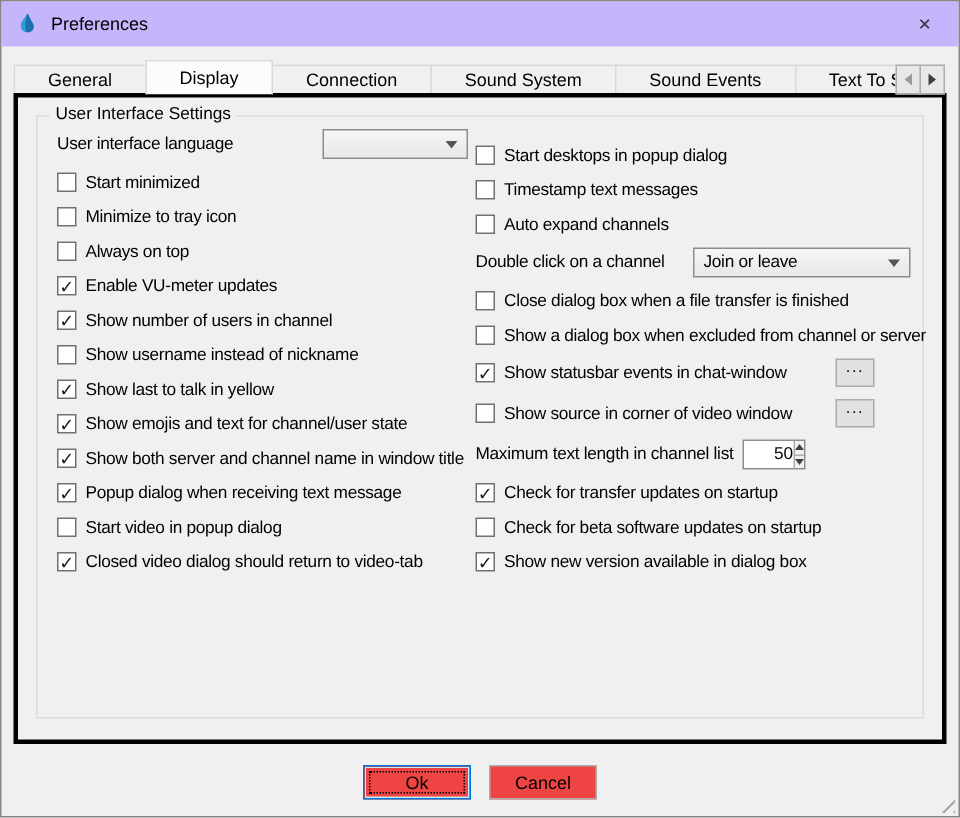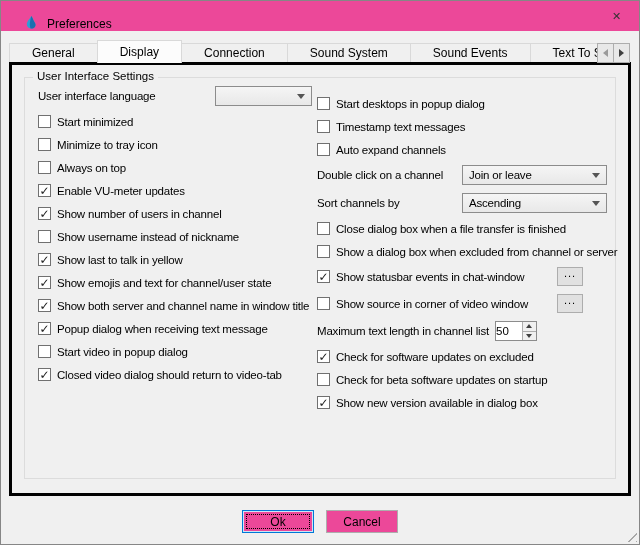--- a/index.html
+++ b/index.html
@@ -5,22 +5,22 @@
   * { margin:0; padding:0; box-sizing:border-box; }
   html,body { width:640px; height:545px; }
   body {
     font-family:"Liberation Sans", sans-serif;
     font-size:12px; color:#000;
     background:#f0f0f0;
     border:1px solid #868686;
     position:relative; overflow:hidden;
   }
   
-  .titlebar { position:absolute; top:0; left:0; right:0; height:30px; background:#ec4899;
-    display:flex; align-items:flex-end; padding-left:22px; gap:8px; }
+  .titlebar { position:absolute; top:0; left:0; right:0; height:30px; background:#c4b5fd;
+    display:flex; align-items:center; padding-left:9px; gap:8px; }
   .app-icon { width:16px; height:16px; flex:0 0 16px; }
   .title { font-size:12px; }
   .close-btn { position:absolute; top:0; right:0; width:45px; height:30px;
     display:flex; align-items:center; justify-content:center; color:#333; font-size:11px; }
   
   .tabbar { position:absolute; left:8px; top:39px; right:42px; height:23px;
     display:flex; align-items:flex-end; overflow:hidden; z-index:3; }
   .tab { height:19px; margin-bottom:1px; padding:0 22px; background:#f0f0f0;
     border:1px solid #d9d9d9; border-bottom:none; display:flex; align-items:center;
     font-size:12px; white-space:nowrap; }
@@ -58,29 +58,29 @@
     border-top:5px solid #555; transform:translateY(2px); }
   .w97  { width:97px;  margin-left:auto; }
   .w145 { width:145px; margin-left:auto; }
   
   .row-ellipsis { padding-right:24px; }
   .ellipsis-btn { margin-left:auto; width:26px; height:19px; border:1px solid #adadad;
     background:#e1e1e1; display:flex; align-items:flex-end; justify-content:center;
     font-size:11px; line-height:1; padding-bottom:6px; letter-spacing:1px; }
   
   .spin { width:42px; height:20px; border:1px solid #8c8c8c; background:#fff; display:flex; margin-left:6px; }
-  .spin-value { flex:1; display:flex; align-items:center; padding-left:0; font-size:11.5px; }
+  .spin-value { flex:1; display:flex; align-items:center; padding-left:20px; font-size:11.5px; }
   .spin-arrows { width:14px; display:flex; flex-direction:column; border-left:1px solid #adadad; }
   .spin-up, .spin-down { flex:1; background:#f0f0f0; display:flex; align-items:center; justify-content:center; }
   .spin-up { border-bottom:1px solid #adadad; }
   .tri-u { width:0; height:0; border:3px solid transparent; border-bottom:4px solid #404040; border-top:none; }
   .tri-d { width:0; height:0; border:3px solid transparent; border-top:4px solid #404040; border-bottom:none; }
   
   .buttonrow { position:absolute; bottom:11px; left:0; right:0; display:flex; justify-content:center; gap:12px; }
-  .btn { min-width:72px; height:23px; padding:0 12px; background:#ec4899; border:1px solid #adadad;
+  .btn { min-width:72px; height:23px; padding:0 12px; background:#ef4444; border:1px solid #adadad;
     display:flex; align-items:center; justify-content:center; font-size:12px; position:relative; }
   .btn.default { border:1px solid #0078d7; box-shadow:inset 0 0 0 1px #cde6f7; }
   .btn.default::after { content:""; position:absolute; inset:3px; border:1px dotted #000; pointer-events:none; }
   
   .size-grip { position:absolute; right:2px; bottom:2px; width:13px; height:13px;
     background:repeating-linear-gradient(135deg, transparent 0 2px, #a8a8a8 2px 3px, transparent 3px 5px);
     clip-path:polygon(100% 0, 100% 100%, 0 100%); }
 </style>
 </head>
 <body>
@@ -207,27 +207,20 @@
       </label>
 
       <div class="row">
         <span class="lbl">Double click on a channel</span>
         <div class="combo w145">
           <span class="combo-value">Join or leave</span>
           <span class="combo-arrow"></span>
         </div>
       </div>
 
-      <div class="row">
-        <span class="lbl">Sort channels by</span>
-        <div class="combo w145">
-          <span class="combo-value">Ascending</span>
-          <span class="combo-arrow"></span>
-        </div>
-      </div>
 
       <label class="cb">
         <span class="box"></span>
         <span class="lbl">Close dialog box when a file transfer is finished</span>
       </label>
       <label class="cb">
         <span class="box"></span>
         <span class="lbl">Show a dialog box when excluded from channel or server</span>
       </label>
 
@@ -257,21 +250,21 @@
               </span>
             <span class="spin-down">
                 <i class="tri-d"></i>
               </span>
           </span>
         </div>
       </div>
 
       <label class="cb">
         <span class="box">✓</span>
-        <span class="lbl">Check for software updates on excluded</span>
+        <span class="lbl">Check for transfer updates on startup</span>
       </label>
       <label class="cb">
         <span class="box"></span>
         <span class="lbl">Check for beta software updates on startup</span>
       </label>
       <label class="cb">
         <span class="box">✓</span>
         <span class="lbl">Show new version available in dialog box</span>
       </label>
     </div>

